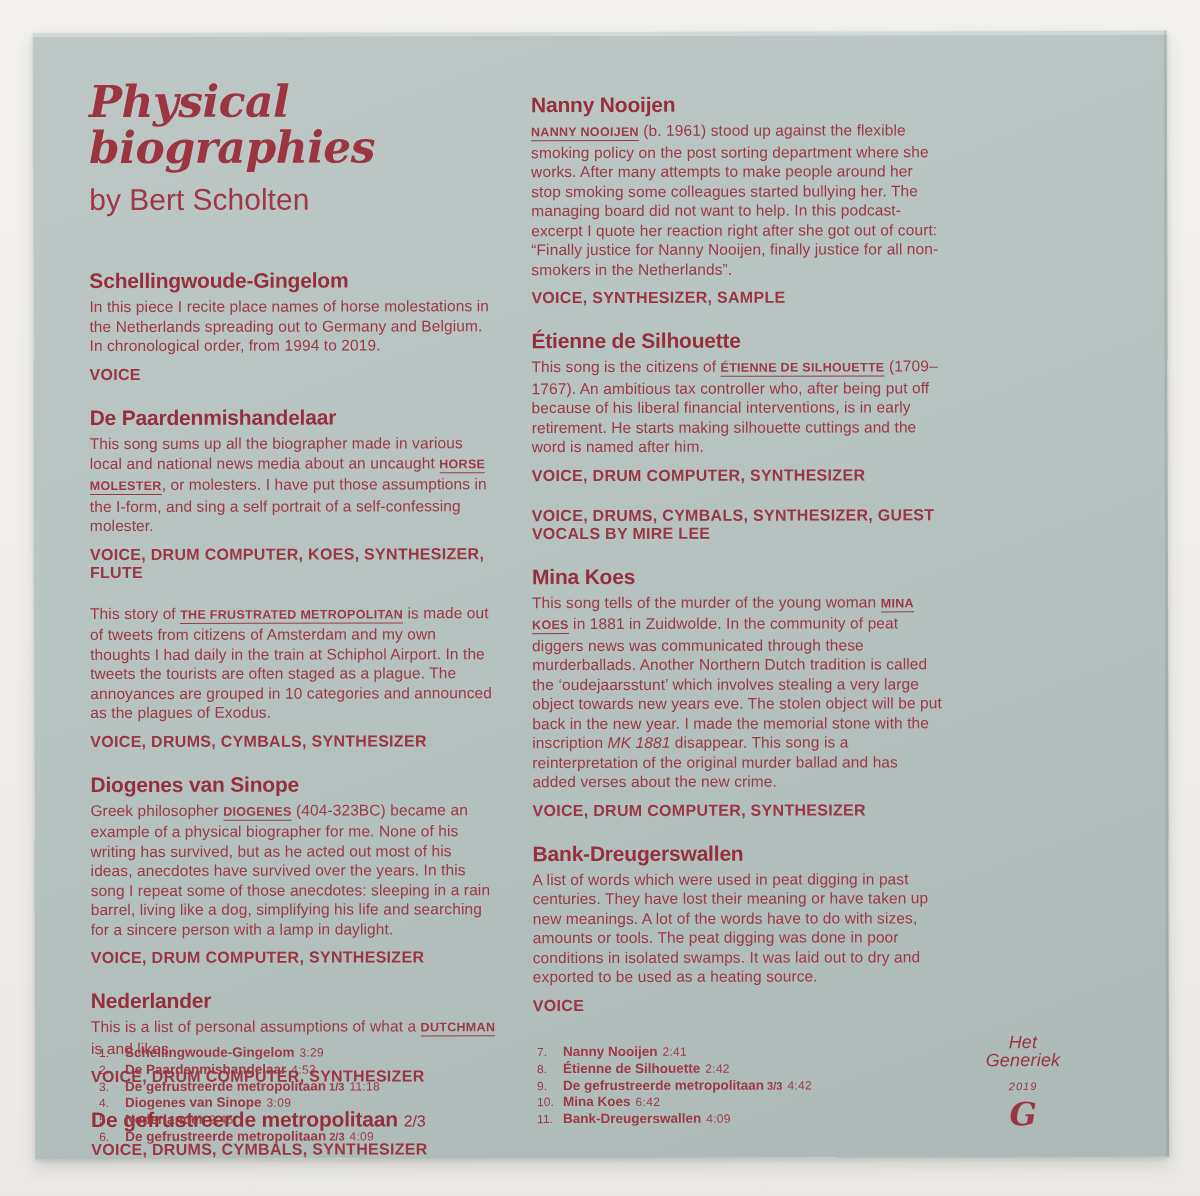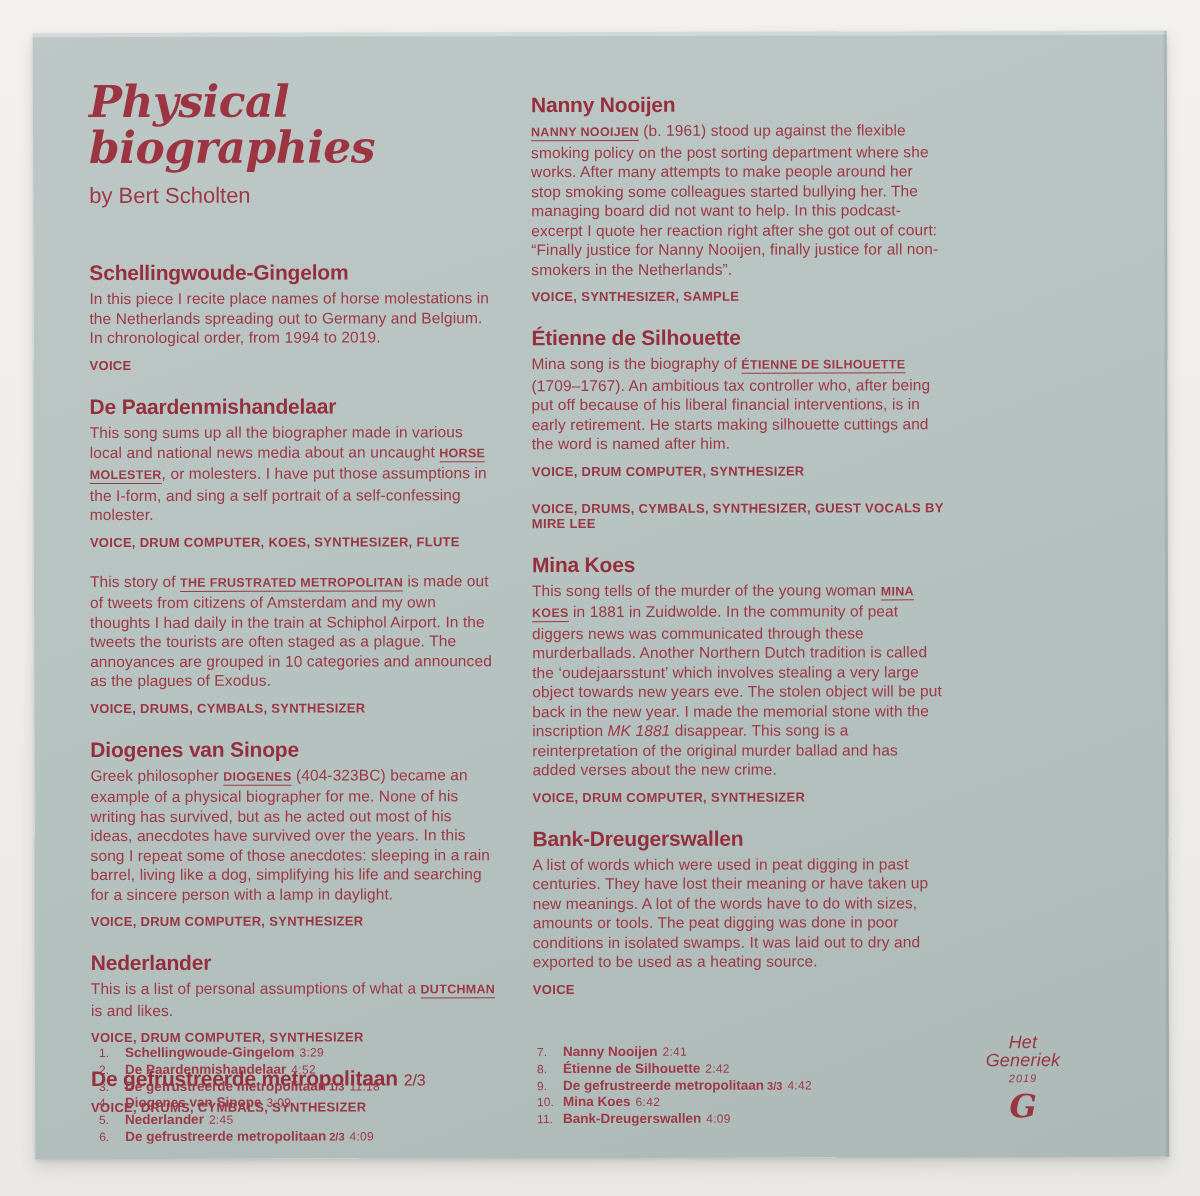--- a/index.html
+++ b/index.html
@@ -29,59 +29,59 @@
   }
   .columns{display:flex;align-items:flex-start;}
   .col-left{width:406px;margin-left:56px;}
   .col-right{width:412px;margin-left:36px;padding-top:61px;}
   h1.album-title{
     margin:0;padding-top:46px;
     font-family:"DejaVu Serif","Liberation Serif",serif;
     font-style:italic;font-weight:600;font-size:44px;line-height:1.05;
     color:#9c3441;letter-spacing:-0.5px;
   }
-  .byline{margin-top:12px;font-size:22px;color:#9d3845;}
+  .byline{margin-top:12px;font-size:30px;color:#9d3845;}
   .sections-first{margin-top:52px;}
   section.song{margin:0 0 22px 0;}
   .song-heading{
     margin:0 0 5px 0;font-size:21px;line-height:1.1;font-weight:bold;
     color:#962f3d;letter-spacing:-0.2px;
   }
   .song-heading .hs{font-weight:400;font-size:16px;margin-left:6px;}
   .song-body{
     margin:0 0 4px 0;font-size:15.5px;line-height:19.5px;color:#9d3845;
     letter-spacing:0.1px;
   }
   .seg-caps{
     font-size:12.5px;font-weight:bold;letter-spacing:0.3px;
     border-bottom:1px solid #9d3845;padding-bottom:1px;
   }
   .seg-italic{font-style:italic;}
   .song-instruments{
-    font-size:13px;font-weight:bold;letter-spacing:0.3px;color:#9a3643;
+    font-size:16px;font-weight:bold;letter-spacing:0.3px;color:#9a3643;
     margin-top:10px;
   }
   
   .tracks{
     list-style:none;margin:8px;padding:0;position:absolute;top:1004px;
     font-size:13.5px;line-height:16.8px;color:#9d3845;
   }
   .tracks-left{left:56px;}
   .tracks-right{left:494px;}
   .track{white-space:nowrap;}
   .t-no{display:inline-block;width:26px;font-size:12px;}
   .t-title{font-weight:bold;}
   .t-suffix{font-size:11px;font-weight:bold;margin-left:3px;}
   .t-time{font-size:12px;margin-left:5px;letter-spacing:0.3px;}
   .label-block{
     position:absolute;left:947px;top:1002px;width:82px;text-align:center;
     color:#9a3643;font-style:italic;
   }
   .label-line{font-size:18px;line-height:18px;letter-spacing:0.2px;}
-  .label-year{font-size:11px;line-height:16px;margin-top:1px;letter-spacing:1px;}
+  .label-year{font-size:11px;line-height:16px;margin-top:9px;letter-spacing:1px;}
   .label-mark{
     margin-top:3px;
     font-family:"DejaVu Serif","Liberation Serif",serif;
     font-style:italic;font-weight:bold;font-size:32px;line-height:34px;
   }
 </style>
 </head>
 <body style="--photo_bg: #efedea; --sleeve_bg: #b7c3c1; --ink: #9d3845;">
 
 <div class="photo">
@@ -131,21 +131,21 @@
       <div class="col-right">
         <div class="sections">
   <section class="song">
     <h2 class="song-heading"><span class="ht">Nanny Nooijen</span></h2>
     <p class="song-body"><span class="seg-caps">NANNY NOOIJEN</span><span class="seg-plain"> (b. 1961) stood up against the flexible smoking policy on the post sorting department where she works. After many attempts to make people around her stop smoking some colleagues started bullying her. The managing board did not want to help. In this podcast-excerpt I quote her reaction right after she got out of court: “Finally justice for Nanny Nooijen, finally justice for all non-smokers in the Netherlands”.</span></p>
     <div class="song-instruments">VOICE, SYNTHESIZER, SAMPLE</div>
   </section>
 
   <section class="song">
     <h2 class="song-heading"><span class="ht">Étienne de Silhouette</span></h2>
-    <p class="song-body"><span class="seg-plain">Mina song is the biography of </span><span class="seg-caps">ÉTIENNE DE SILHOUETTE</span><span class="seg-plain"> (1709–1767). An ambitious tax controller who, after being put off because of his liberal financial interventions, is in early retirement. He starts making silhouette cuttings and the word is named after him.</span></p>
+    <p class="song-body"><span class="seg-plain">This song is the citizens of </span><span class="seg-caps">ÉTIENNE DE SILHOUETTE</span><span class="seg-plain"> (1709–1767). An ambitious tax controller who, after being put off because of his liberal financial interventions, is in early retirement. He starts making silhouette cuttings and the word is named after him.</span></p>
     <div class="song-instruments">VOICE, DRUM COMPUTER, SYNTHESIZER</div>
   </section>
 
   <section class="song">
 
     <div class="song-instruments">VOICE, DRUMS, CYMBALS, SYNTHESIZER, GUEST VOCALS BY MIRE LEE</div>
   </section>
 
   <section class="song">
     <h2 class="song-heading"><span class="ht">Mina Koes</span></h2>

